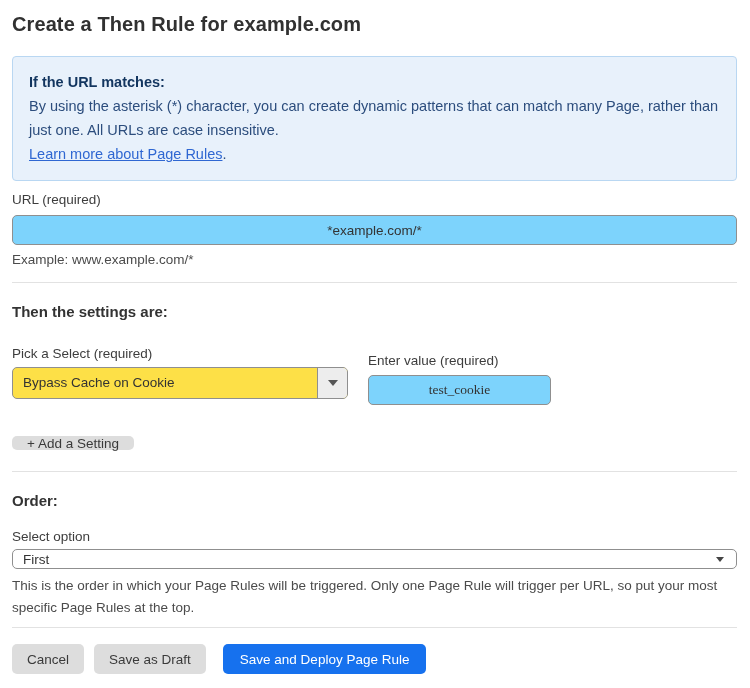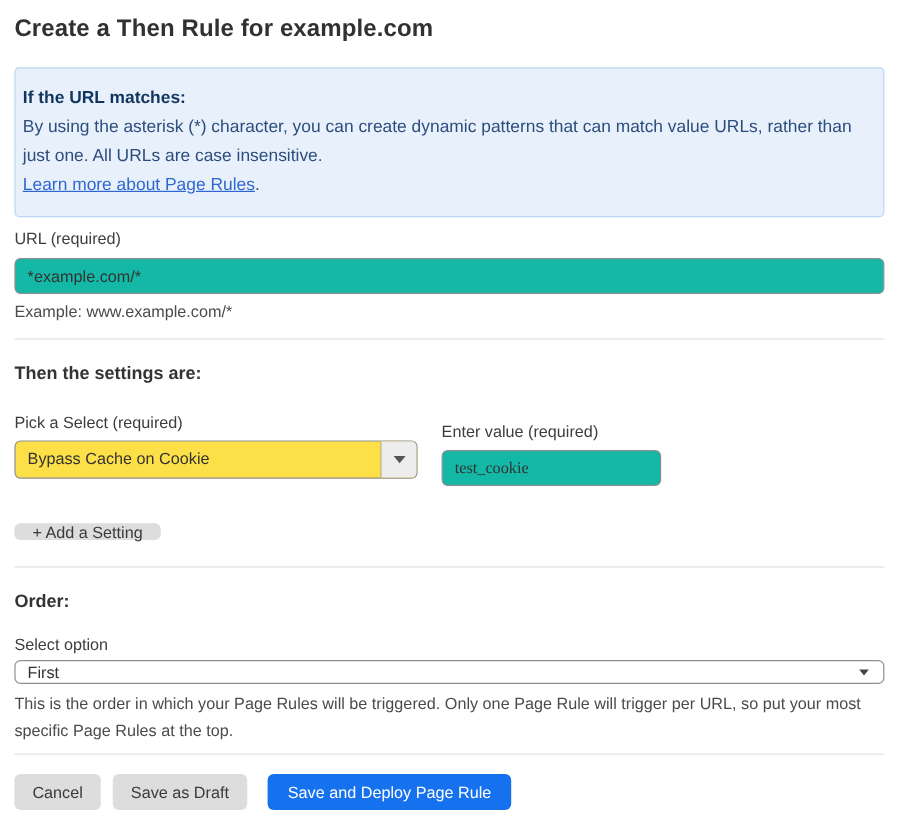--- a/index.html
+++ b/index.html
@@ -18,21 +18,21 @@
     font-weight: bold;
     color: #313131;
     letter-spacing: 0.1px;
   }
 
   .info-box {
     margin-top: 20px;
     background: #e8f1fb;
     border: 1px solid #b9d7f2;
     border-radius: 4px;
-    padding: 13px 16px 14px 6px;
+    padding: 13px 16px 14px 16px;
     font-size: 14.5px;
     line-height: 24px;
   }
   .info-heading {
     font-weight: bold;
     color: #12355f;
   }
   .info-body { color: #2c4d7d; }
   .info-link {
     color: #2f67d2;
@@ -51,22 +51,23 @@
     display: block;
     width: 100%;
     height: 30px;
     margin-top: 7px;
     border: 1px solid #8f8f8f;
     border-radius: 5px;
     padding: 0 10px;
     font-family: "Liberation Sans", "DejaVu Sans", sans-serif;
     font-size: 13.5px;
     color: #333;
-    background: #14b8a6;
+    background: #7dd3fc;
     outline: none;
+    text-align: center;
   }
   .helper-text {
     margin-top: 7px;
     font-size: 13.5px;
     color: #4b4b4b;
   }
 
   .divider {
     border: none;
     border-top: 1px solid #e2e2e2;
@@ -197,21 +198,21 @@
 </style>
 </head>
 <body>
 
 <div class="container">
 
   <h1 class="page-title">Create a Then Rule for example.com</h1>
 
   <div class="info-box">
     <div class="info-heading">If the URL matches:</div>
-    <div class="info-body">By using the asterisk (*) character, you can create dynamic patterns that can match value URLs, rather than just one. All URLs are case insensitive.</div>
+    <div class="info-body">By using the asterisk (*) character, you can create dynamic patterns that can match many Page, rather than just one. All URLs are case insensitive.</div>
     <div><a class="info-link">Learn more about Page Rules</a><span class="info-link-suffix">.</span></div>
   </div>
 
   <div class="url-section">
     <label class="field-label">URL (required)</label>
     <input class="text-input" type="text" value="*example.com/*" style="">
     <div class="helper-text">Example: www.example.com/*</div>
   </div>
 
   <hr class="divider divider-1">

